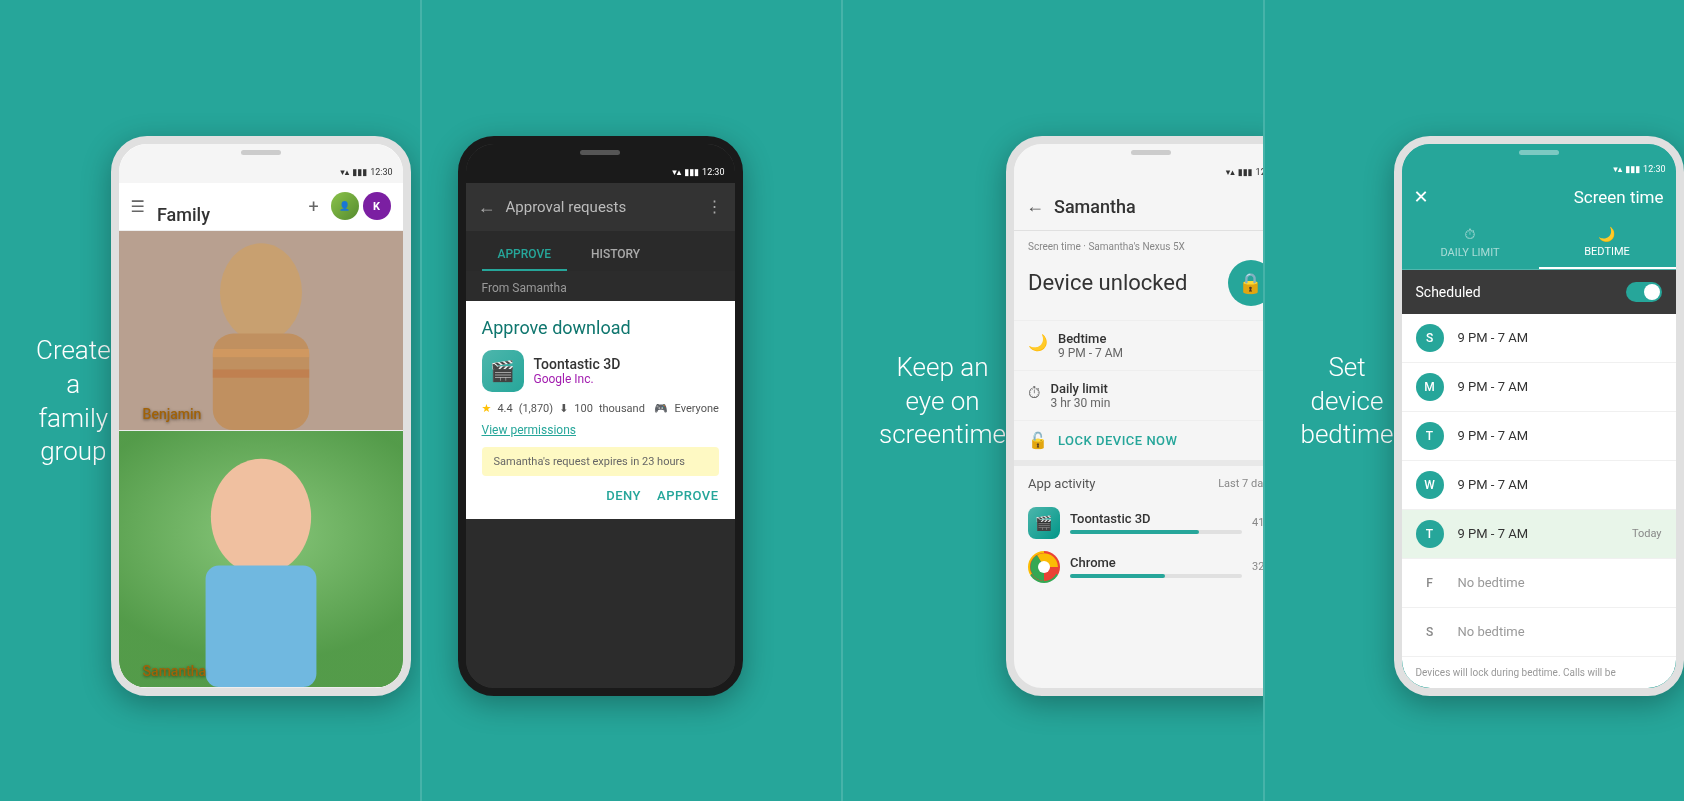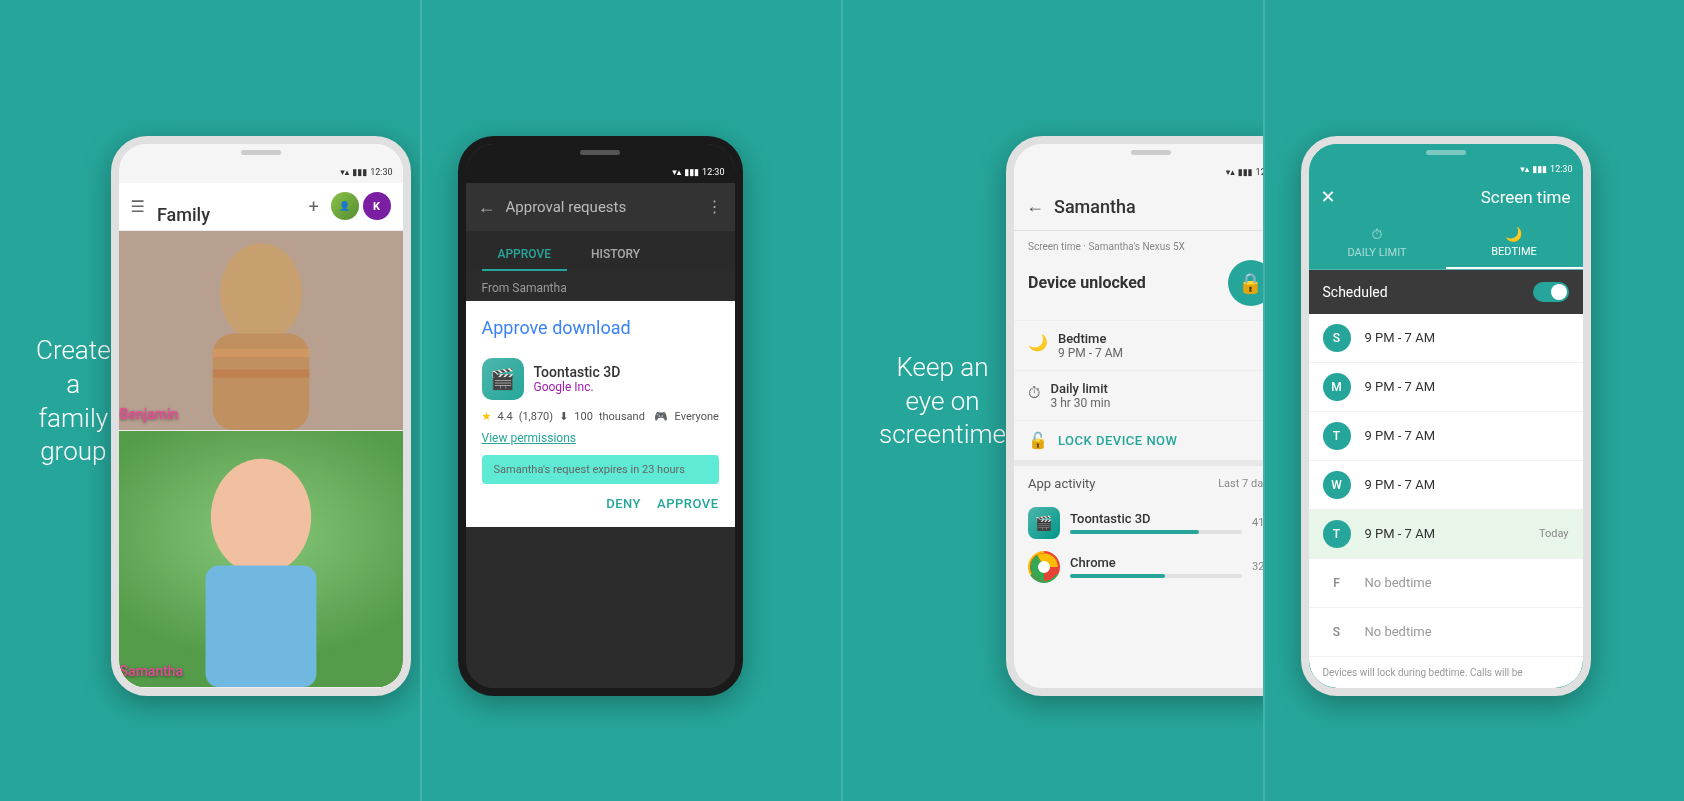--- a/index.html
+++ b/index.html
@@ -167,22 +167,22 @@
     }
     .p1-child-card {
       position: relative;
       height: 200px;
       overflow: hidden;
       border-bottom: 1px solid #eee;
     }
     .child-label {
       position: absolute;
       bottom: 8px;
-      left: 1px;
-      color: #ec4899;
+      left: 24px;
+      color: #a16207;
       font-size: 14px;
       font-weight: 500;
       text-shadow: 0 1px 3px rgba(0,0,0,0.5);
     }
     .hamburger-icon { font-size: 16px; color: #666; }
     .plus-icon { font-size: 18px; color: #666; }
 
     
     .p2-toolbar {
       background: #333;
@@ -224,22 +224,22 @@
       font-size: 12px;
       color: #999;
     }
     .p2-card {
       background: #fff;
       margin: 0;
       padding: 16px;
     }
     .p2-card-title {
       font-size: 18px;
-      color: #3b82f6;
-      margin-bottom: 20px;
+      color: #0f766e;
+      margin-bottom: 12px;
     }
     .p2-app-row {
       display: flex;
       align-items: center;
       gap: 10px;
       margin-bottom: 10px;
     }
     .app-icon-placeholder {
       width: 42px;
       height: 42px;
@@ -262,21 +262,21 @@
       margin-bottom: 8px;
     }
     .star { color: #FFC107; }
     .p2-permissions-link {
       font-size: 12px;
       color: #26A69A;
       text-decoration: underline;
       margin-bottom: 10px;
     }
     .p2-expiry-bar {
-      background: #5eead4;
+      background: #fef9c3;
       border-radius: 4px;
       padding: 8px 12px;
       font-size: 11px;
       color: #666;
       margin-bottom: 12px;
     }
     .p2-action-row {
       display: flex;
       justify-content: flex-end;
       gap: 16px;
@@ -309,21 +309,21 @@
       font-size: 10px;
       color: #888;
       padding: 10px 14px 2px;
     }
     .p3-device-status {
       padding: 6px 14px 14px;
       display: flex;
       justify-content: space-between;
       align-items: center;
     }
-    .p3-device-text { font-size: 16px; font-weight: 700; color: #333; }
+    .p3-device-text { font-size: 22px; font-weight: 400; color: #333; }
     .lock-icon-circle {
       width: 46px;
       height: 46px;
       border-radius: 50%;
       background: #26A69A;
       display: flex;
       align-items: center;
       justify-content: center;
       color: #fff;
       font-size: 20px;
@@ -743,20 +743,21 @@
             <div class="p3-app-bar" style="width:55%"></div>
           </div>
         </div>
         <div class="p3-app-time">32m</div>
       </div>
     </div>
   </div>
 </div>
 
 <div class="panel">
+  <div class="panel-title">Set device bedtime</div>
 
   <div class="phone phone-p4">
     <div class="phone-inner">
       <div style="background:#26A69A; padding:6px 0 2px; display:flex; flex-direction:column; align-items:center;">
         <div class="speaker" style="background:rgba(255,255,255,0.4);"></div>
       </div>
       <div class="status-bar status-bar-teal">
         <div class="status-icons">
           <span>▾▴</span>
           <span>▮▮▮</span>

